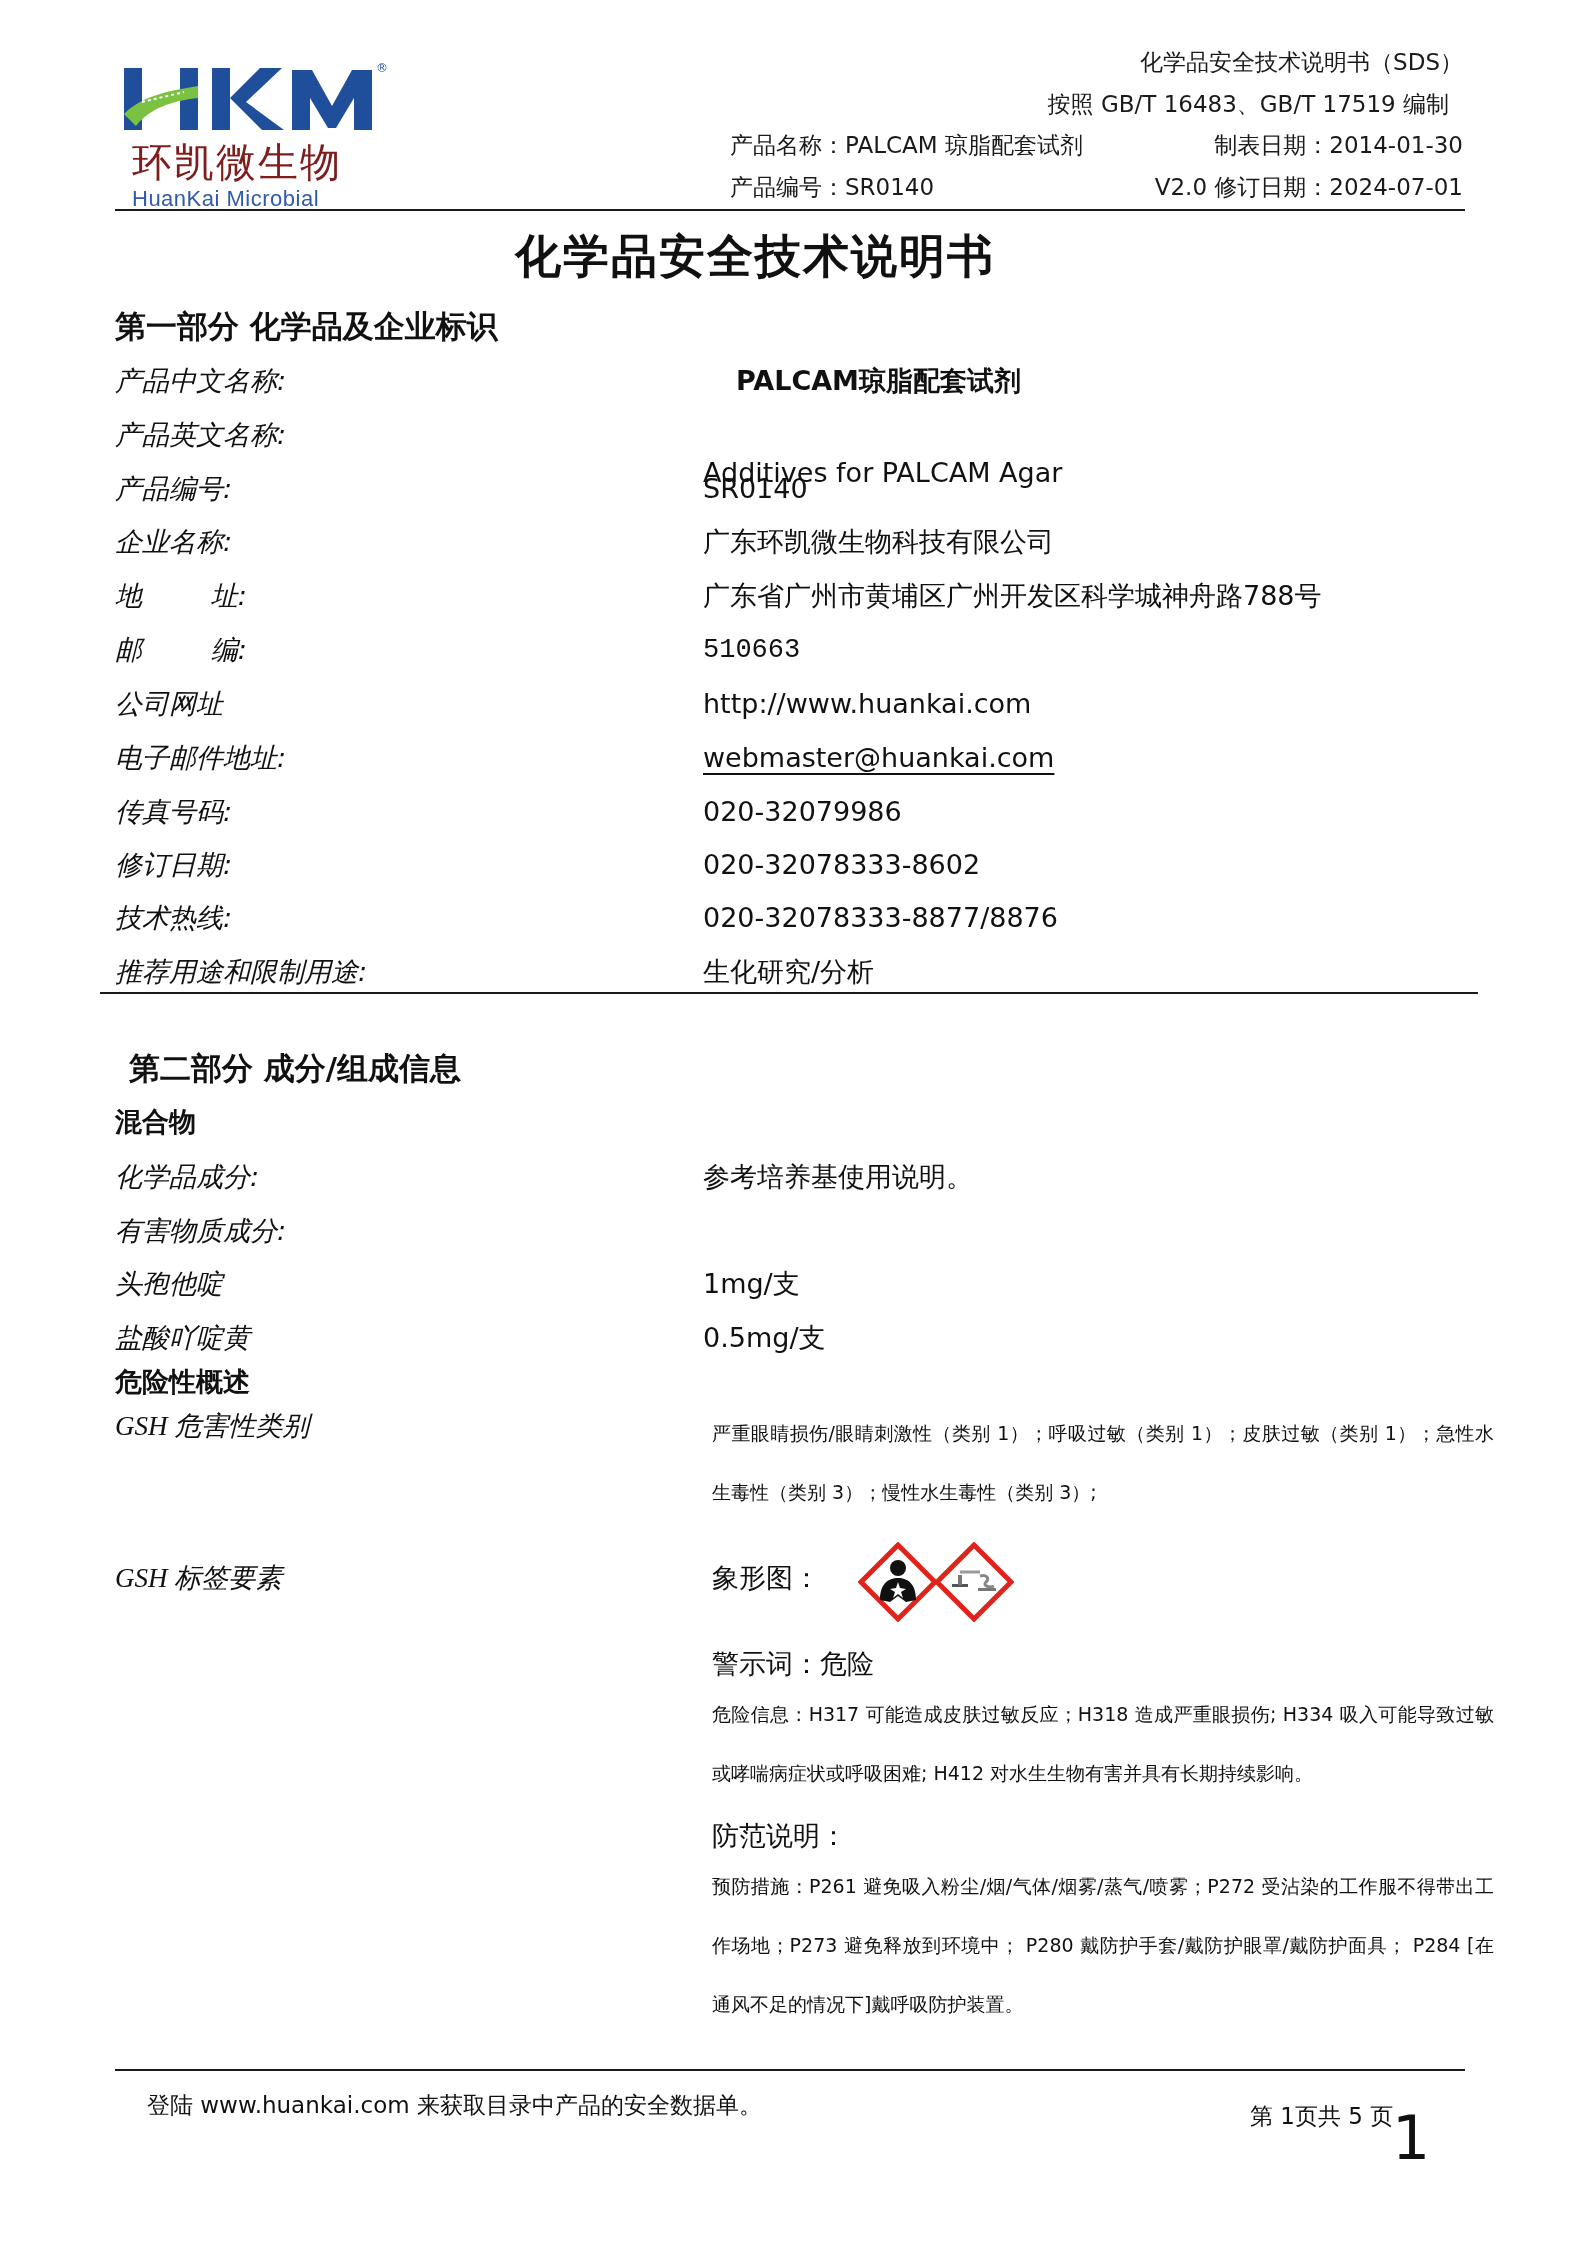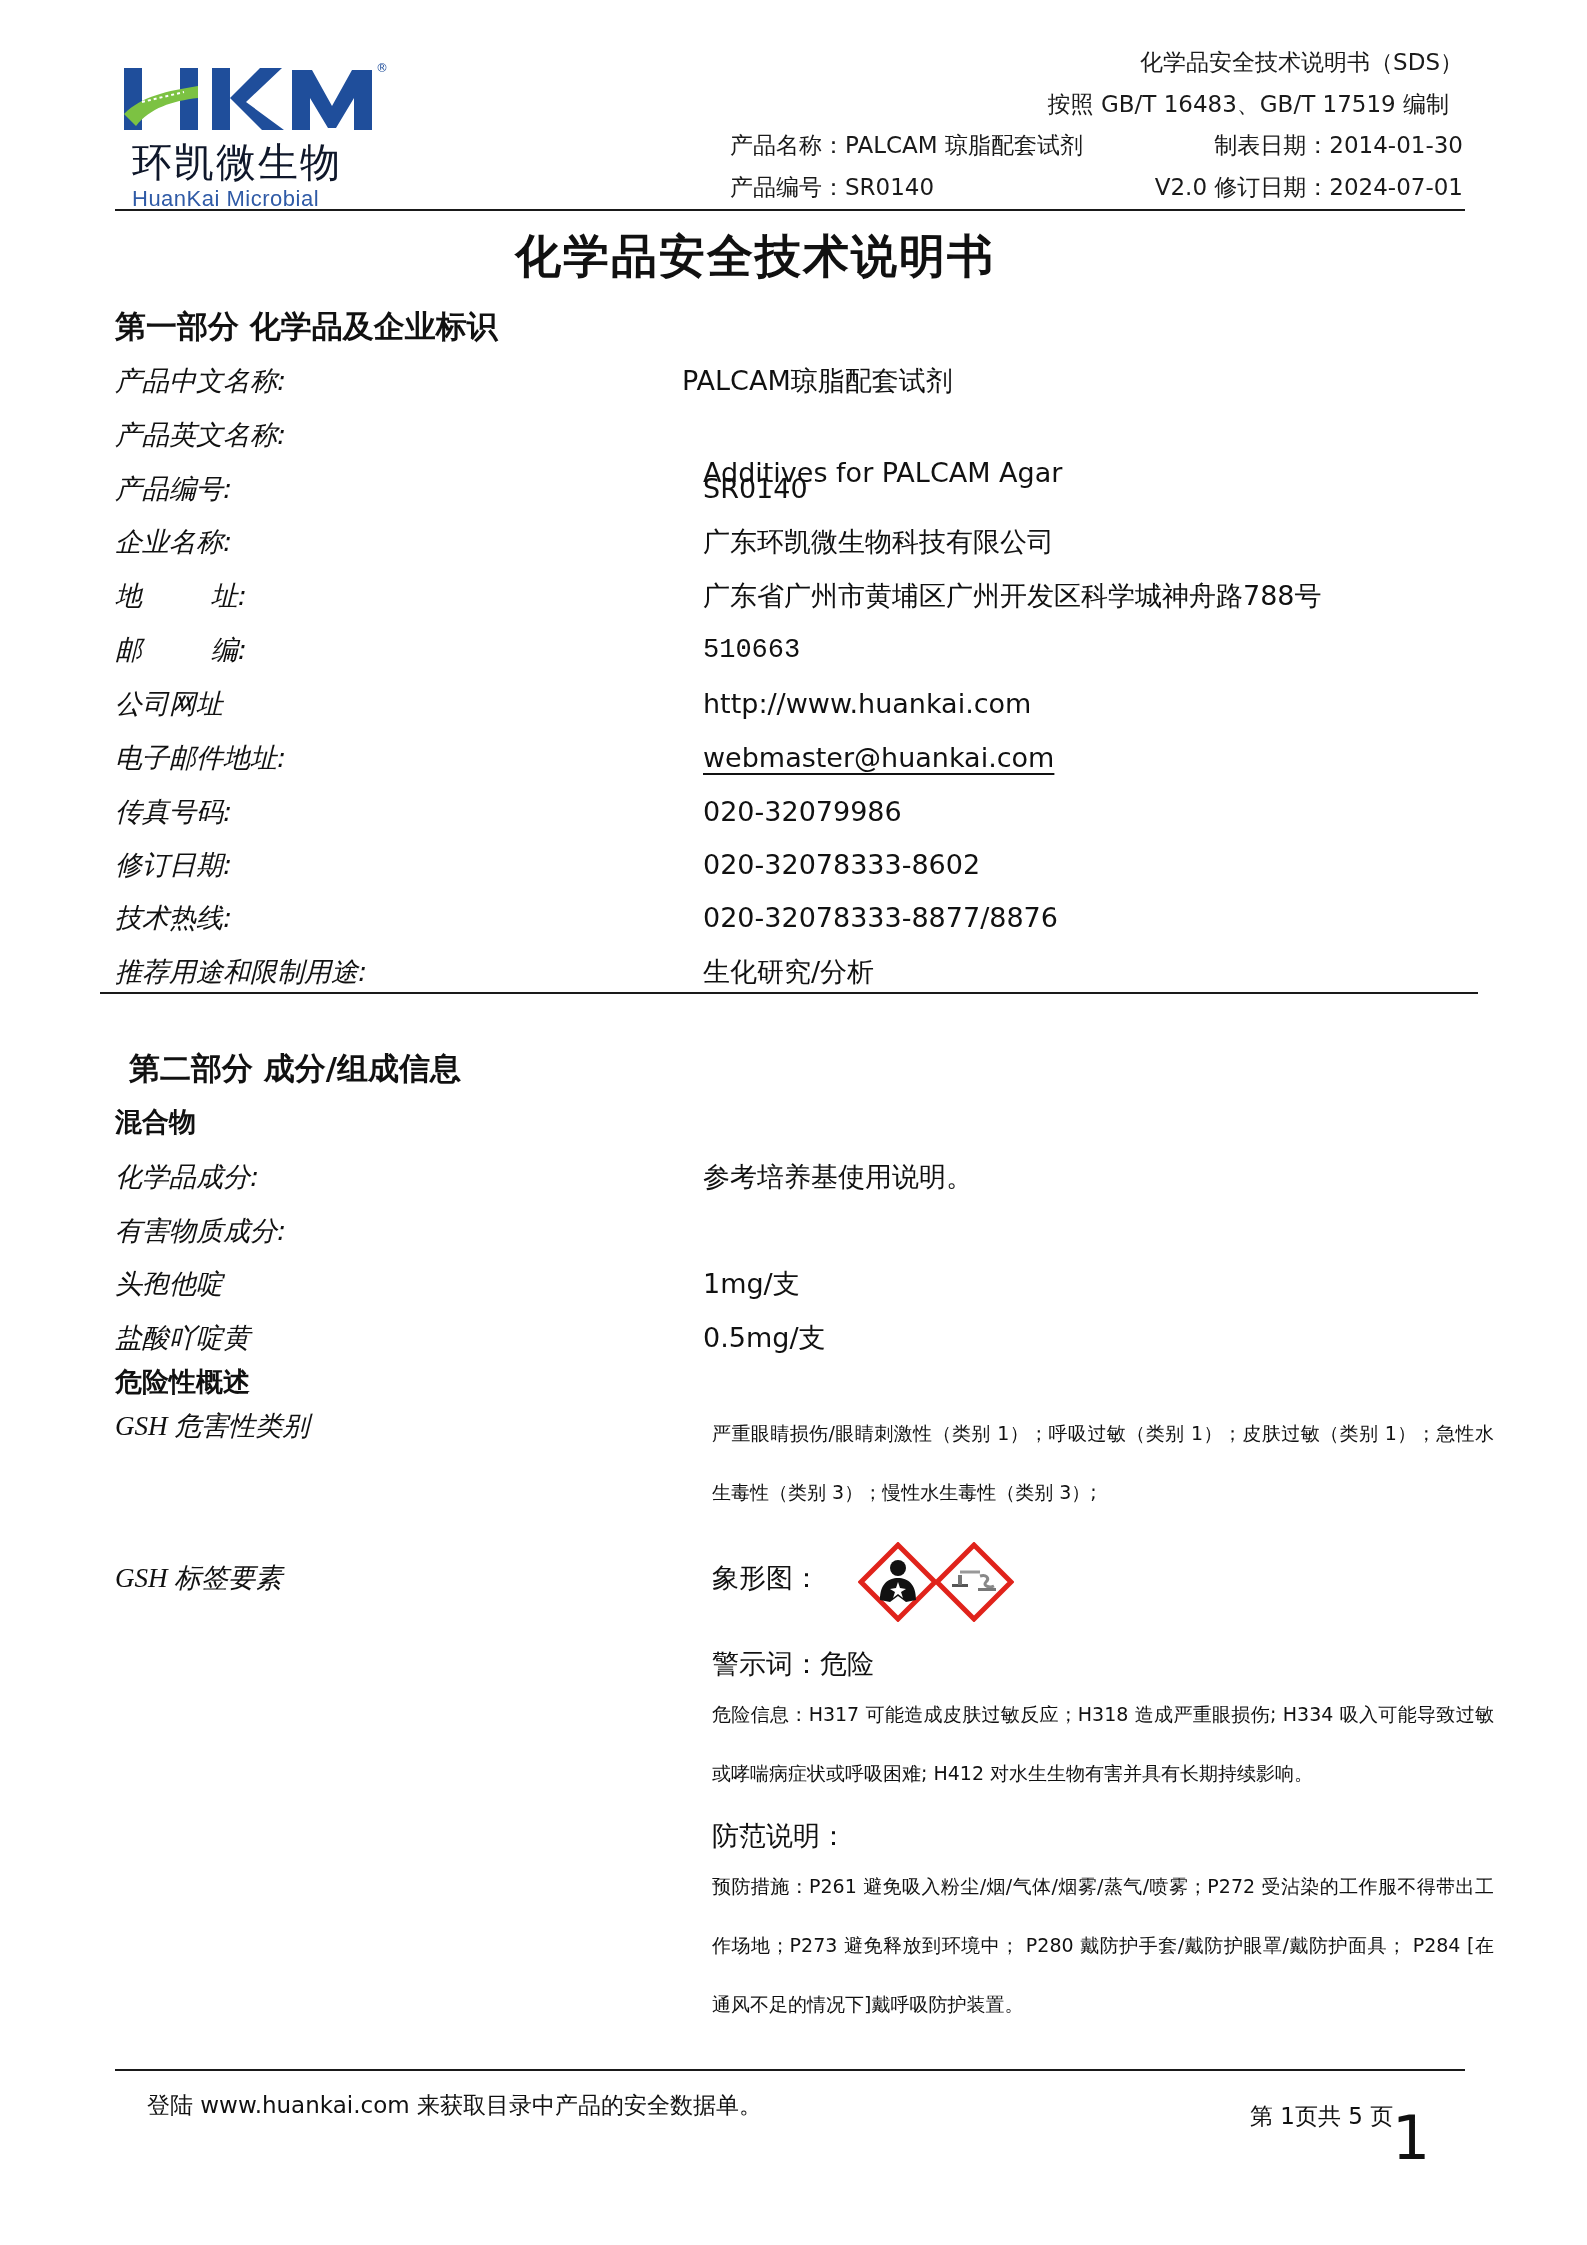--- a/index.html
+++ b/index.html
@@ -7,21 +7,21 @@
       width: 1587px; height: 2245px; position: relative; overflow: hidden;
       font-family: "DejaVu Sans", "Liberation Sans", sans-serif;
       color: #111111;
     }
     .abs { position: absolute; }
     .hr { position: absolute; height: 2px; background: #1a1a1a; }
 
     
     .logo { left: 122px; top: 56px; width: 280px; height: 150px; }
     .logo .hkm { position:absolute; left:0; top:0; width:270px; height:80px; }
-    .logo .cn { position:absolute; left:10px; top:84px; font-size:40px; color:#0f172a; letter-spacing:2px; font-family:"DejaVu Sans", sans-serif; line-height:44px; }
+    .logo .cn { position:absolute; left:10px; top:84px; font-size:40px; color:#7f1d1d; letter-spacing:2px; font-family:"DejaVu Sans", sans-serif; line-height:44px; }
     .logo .en { position:absolute; left:10px; top:130px; font-size:22px; color:#2f5aa6; font-family:"Liberation Sans", sans-serif; line-height:26px; letter-spacing:0.5px; }
 
     
     .hdr-line { font-size:23px; line-height:30px; color:#1a1a1a; white-space:nowrap; }
 
     .doc-title { left:0; width:1510px; text-align:center; top:228px; font-size:46px; font-weight:bold; letter-spacing:2px; line-height:56px; }
     .section-title { font-size:31px; font-weight:bold; line-height:40px; white-space:nowrap; }
     .sub-title { font-size:27px; font-weight:bold; line-height:36px; }
 
     .row-label { font-size:27px; line-height:36px; white-space:nowrap;font-style:italic; }
@@ -73,21 +73,21 @@
 </div>
 
 <div class="hr" style="left:115px; width:1350px; top:209px;"></div>
 
 <div class="abs doc-title">化学品安全技术说明书</div>
 
 <div class="abs section-title" style="left:115px; top:306px;">第一部分    化学品及企业标识</div>
 
 <div>
   <div class="abs row-label" style="left:115px; top:363px;">产品中文名称:</div>
-  <div class="abs row-value" style="left:682px; top:363px;">PALCAM琼脂配套试剂</div>
+  <div class="abs row-value" style="left:736px; top:363px;font-weight:bold;">PALCAM琼脂配套试剂</div>
 
   <div class="abs row-label" style="left:115px; top:417px;">产品英文名称:</div>
   <div class="abs row-value" style="left:703px; top:417px;margin-top:38px;">Additives for PALCAM Agar</div>
 
   <div class="abs row-label" style="left:115px; top:471px;">产品编号:</div>
   <div class="abs row-value" style="left:703px; top:471px;">SR0140</div>
 
   <div class="abs row-label" style="left:115px; top:524px;">企业名称:</div>
   <div class="abs row-value" style="left:703px; top:524px;">广东环凯微生物科技有限公司</div>
 

